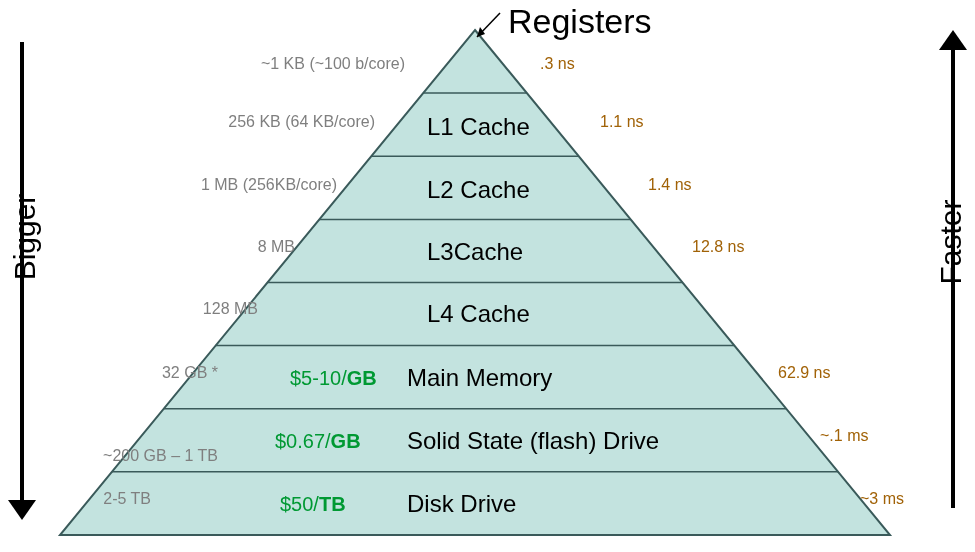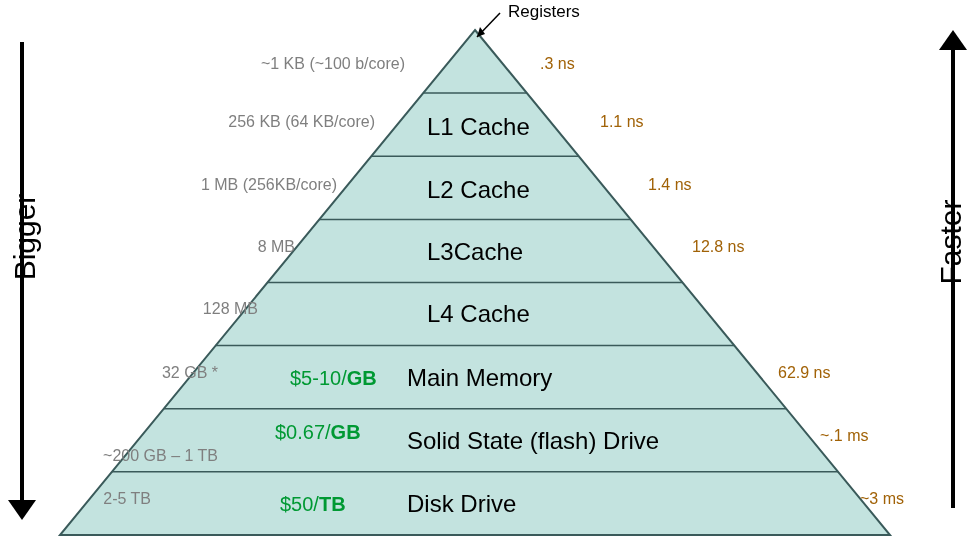--- a/index.html
+++ b/index.html
@@ -65,21 +65,21 @@
   .side-right {
     right: -18px;
     top: 225px;
     transform: rotate(-90deg);
   }
   
   .reg-label {
     position: absolute;
     top: 2px;
     left: 508px;
-    font-size: 17px;
+    font-size: 34px;
     color: #000;
   }
   .reg-arrow {
     position: absolute;
     top: 10px;
     left: 465px;
   }
   
   .layer-name {
     position: absolute;
@@ -162,20 +162,20 @@
   <div class="layer-size" style="top:300px; right:717px;">128 MB</div>
 
   <div class="layer-name" style="top:364px; left:407px;">Main Memory</div>
   <div class="layer-size" style="top:364px; right:757px;">32 GB *</div>
   <div class="layer-speed" style="top:364px; left:778px;">62.9 ns</div>
   <div class="layer-price" style="top:367px; left:290px;"><span>$5-10/</span><b>GB</b></div>
 
   <div class="layer-name" style="top:427px; left:407px;">Solid State (flash) Drive</div>
   <div class="layer-size" style="top:427px; right:757px;margin-top:20px;">~200 GB – 1 TB</div>
   <div class="layer-speed" style="top:427px; left:820px;">~.1 ms</div>
-  <div class="layer-price" style="top:421px; left:275px;"><span>$0.67/</span><b>GB</b></div>
+  <div class="layer-price" style="top:430px; left:275px;"><span>$0.67/</span><b>GB</b></div>
 
   <div class="layer-name" style="top:490px; left:407px;">Disk Drive</div>
   <div class="layer-size" style="top:490px; right:824px;">2-5 TB</div>
   <div class="layer-speed" style="top:490px; left:860px;">~3 ms</div>
   <div class="layer-price" style="top:493px; left:280px;"><span>$50/</span><b>TB</b></div>
 
 </div>
 
 </body></html>

